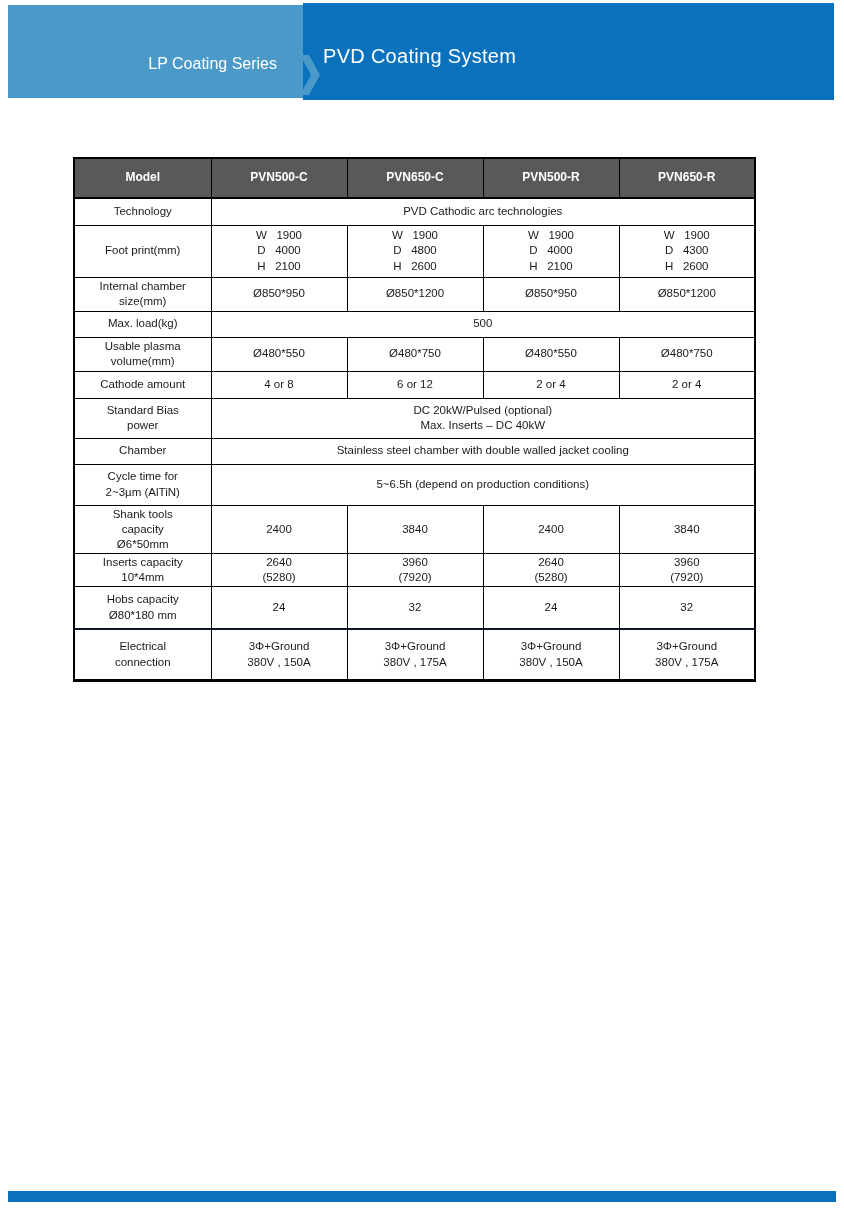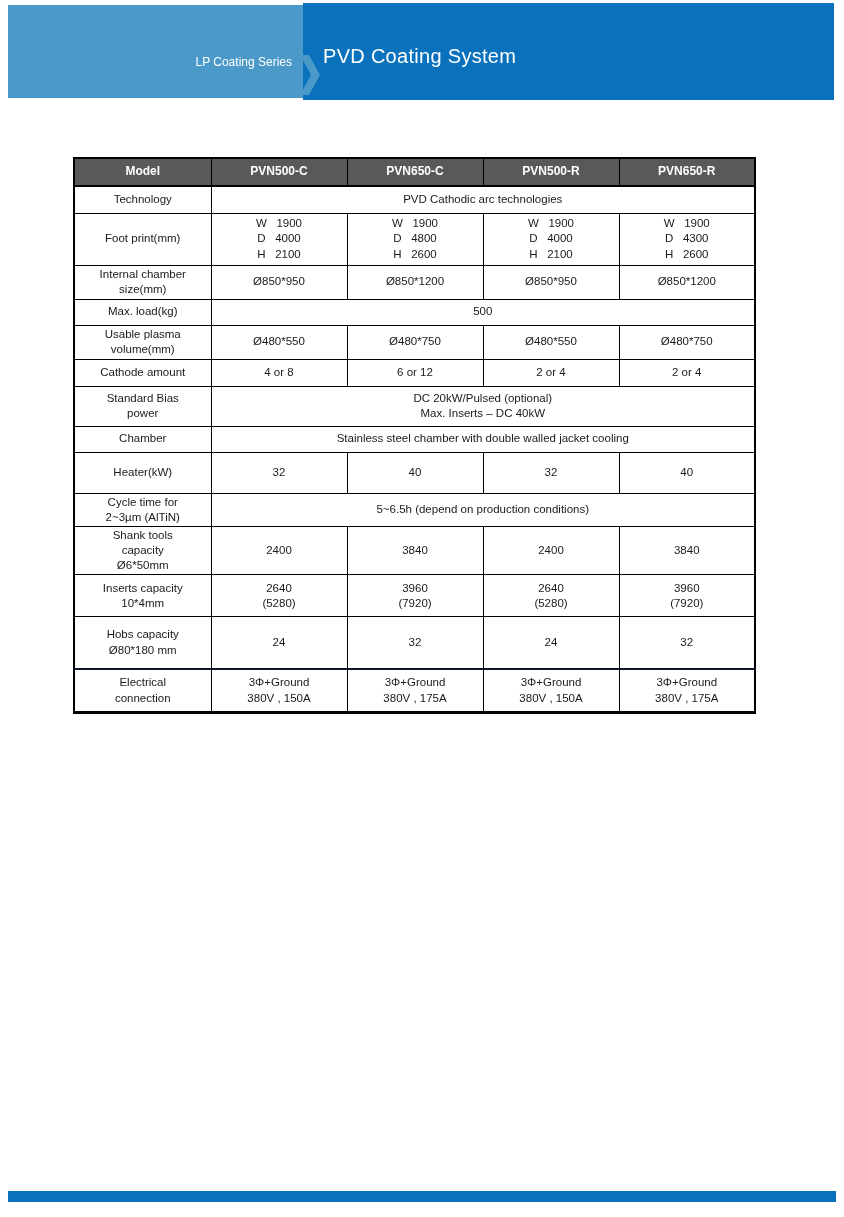--- a/index.html
+++ b/index.html
@@ -6,22 +6,22 @@
   .page{
     position:relative;width:844px;height:1217px;background:#ffffff;
     font-family:"Liberation Sans",sans-serif;overflow:hidden;
   }
   
   .banner-light{
     position:absolute;left:8px;top:5px;width:295px;height:93px;
     background:var(--light-blue,#4a99c9);
   }
   .series-label{
-    position:absolute;right:11px;top:50px;
-    font-size:12px;color:#ffffff;white-space:nowrap;
+    position:absolute;right:26px;top:50px;
+    font-size:16px;color:#ffffff;white-space:nowrap;
   }
   .banner-dark{
     position:absolute;left:303px;top:3px;width:531px;height:97px;
     background:var(--dark-blue,#0a72bc);
   }
   .page-title{
     position:absolute;left:20px;top:42px;
     font-size:20px;color:#ffffff;letter-spacing:.3px;white-space:nowrap;
   }
   .chevron{
@@ -44,21 +44,21 @@
   }
   table.spec th,table.spec td{
     border:1px solid #000;text-align:center;vertical-align:middle;
     padding:1px 3px;white-space:pre-line;line-height:1.32;overflow:hidden;
   }
   table.spec thead th{
     background:var(--header-gray,#595959);color:#ffffff;
     font-weight:bold;font-size:12px;border-bottom:2px solid #000;
   }
   tbody tr:last-child td{border-top:2px solid #0f172a;}
-  thead tr{height:28px;}
+  thead tr{height:40px;}
   tbody tr:nth-child(1){height:27px;}
   tbody tr:nth-child(2){height:52px;}
   tbody tr:nth-child(3){height:34px;}
   tbody tr:nth-child(4){height:26px;padding-left:36px;}
   tbody tr:nth-child(5){height:34px;}
   tbody tr:nth-child(6){height:27px;}
   tbody tr:nth-child(7){height:40px;}
   tbody tr:nth-child(8){height:26px;}
   tbody tr:nth-child(9){height:41px;}
   tbody tr:nth-child(10){height:26px;}
@@ -150,27 +150,20 @@
         <td>Standard Bias
 power</td>
         <td colspan="4">DC 20kW/Pulsed (optional)
 Max. Inserts – DC 40kW</td>
       </tr>
       <tr>
         <td>Chamber</td>
         <td colspan="4">Stainless steel chamber with double walled jacket cooling</td>
       </tr>
       <tr>
-        <td>Heater(kW)</td>
-        <td>32</td>
-        <td>40</td>
-        <td>32</td>
-        <td>40</td>
-      </tr>
-      <tr>
         <td>Cycle time for
 2~3µm (AlTiN)</td>
         <td colspan="4">5~6.5h (depend on production conditions)</td>
       </tr>
       <tr>
         <td>Shank tools
 capacity
 Ø6*50mm</td>
         <td>2400</td>
         <td>3840</td>

